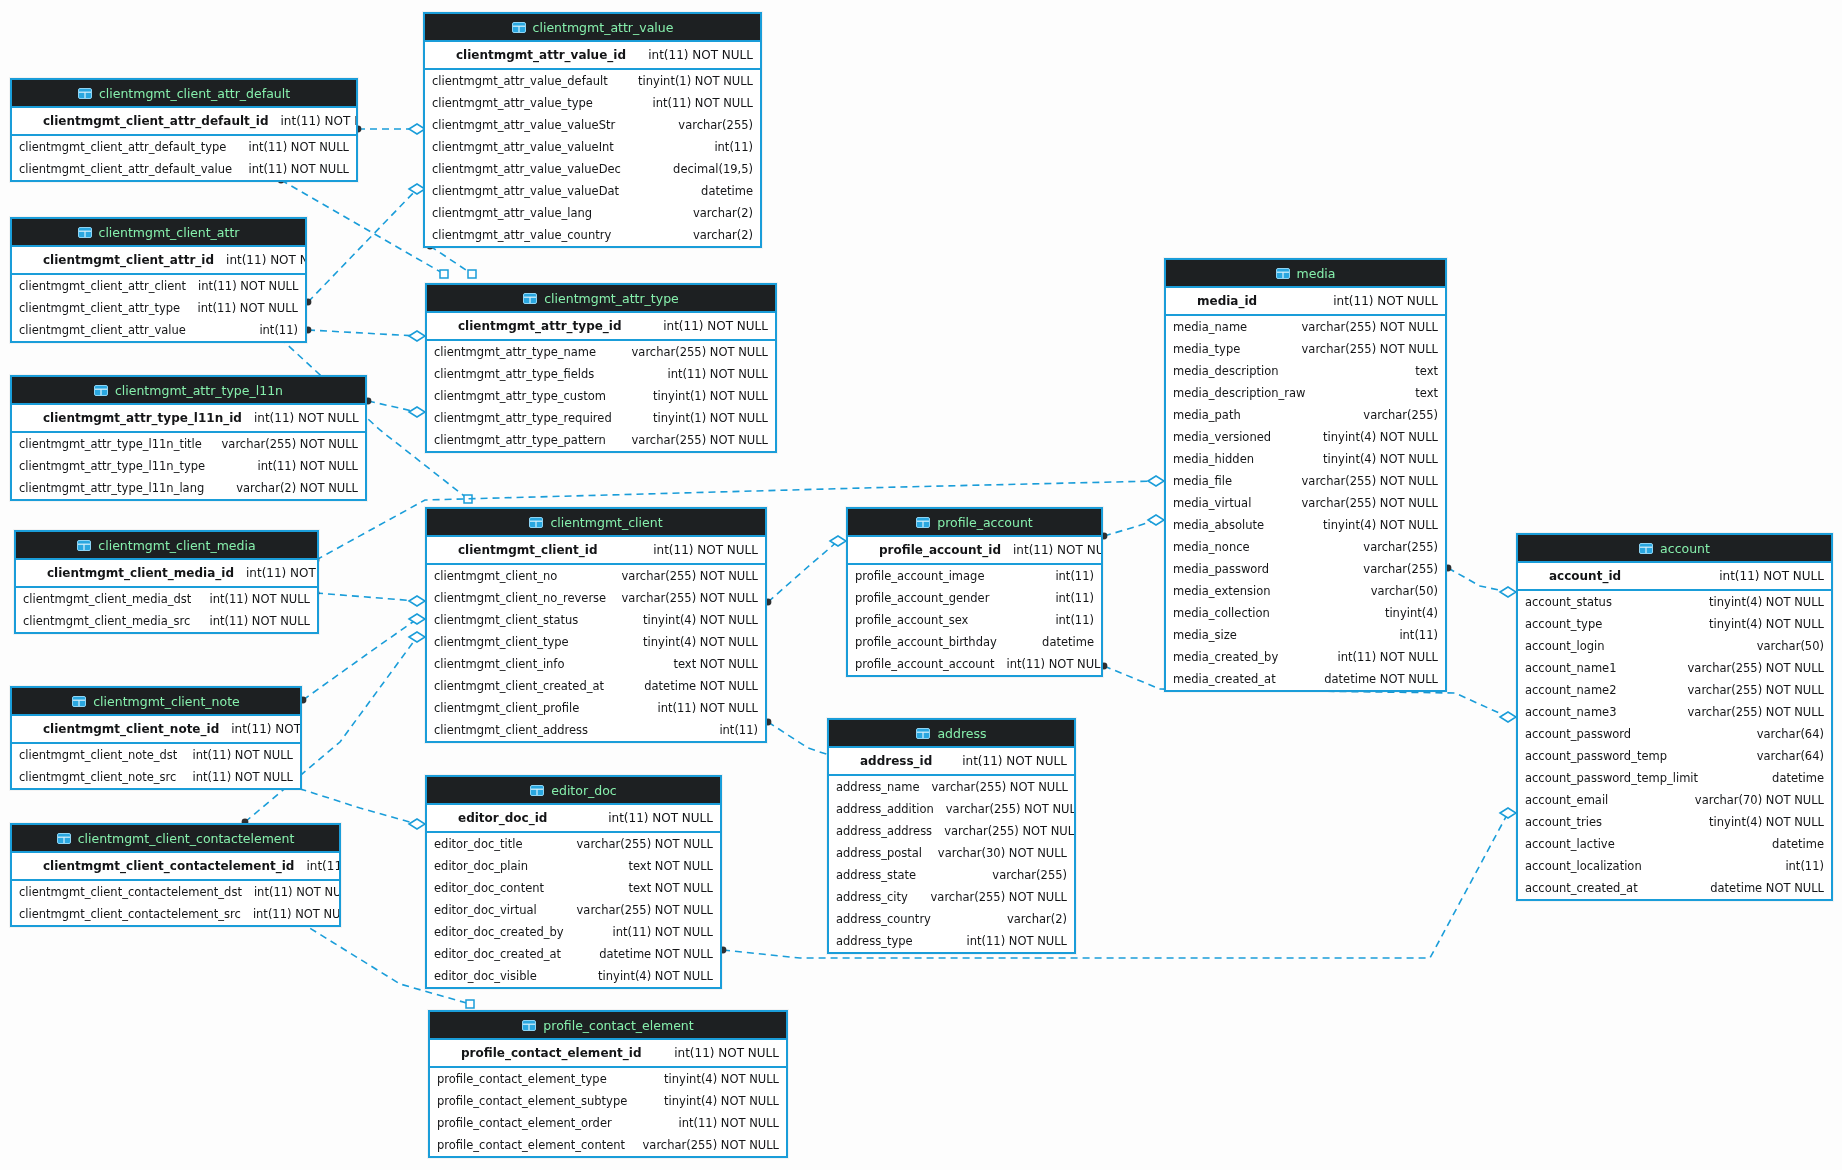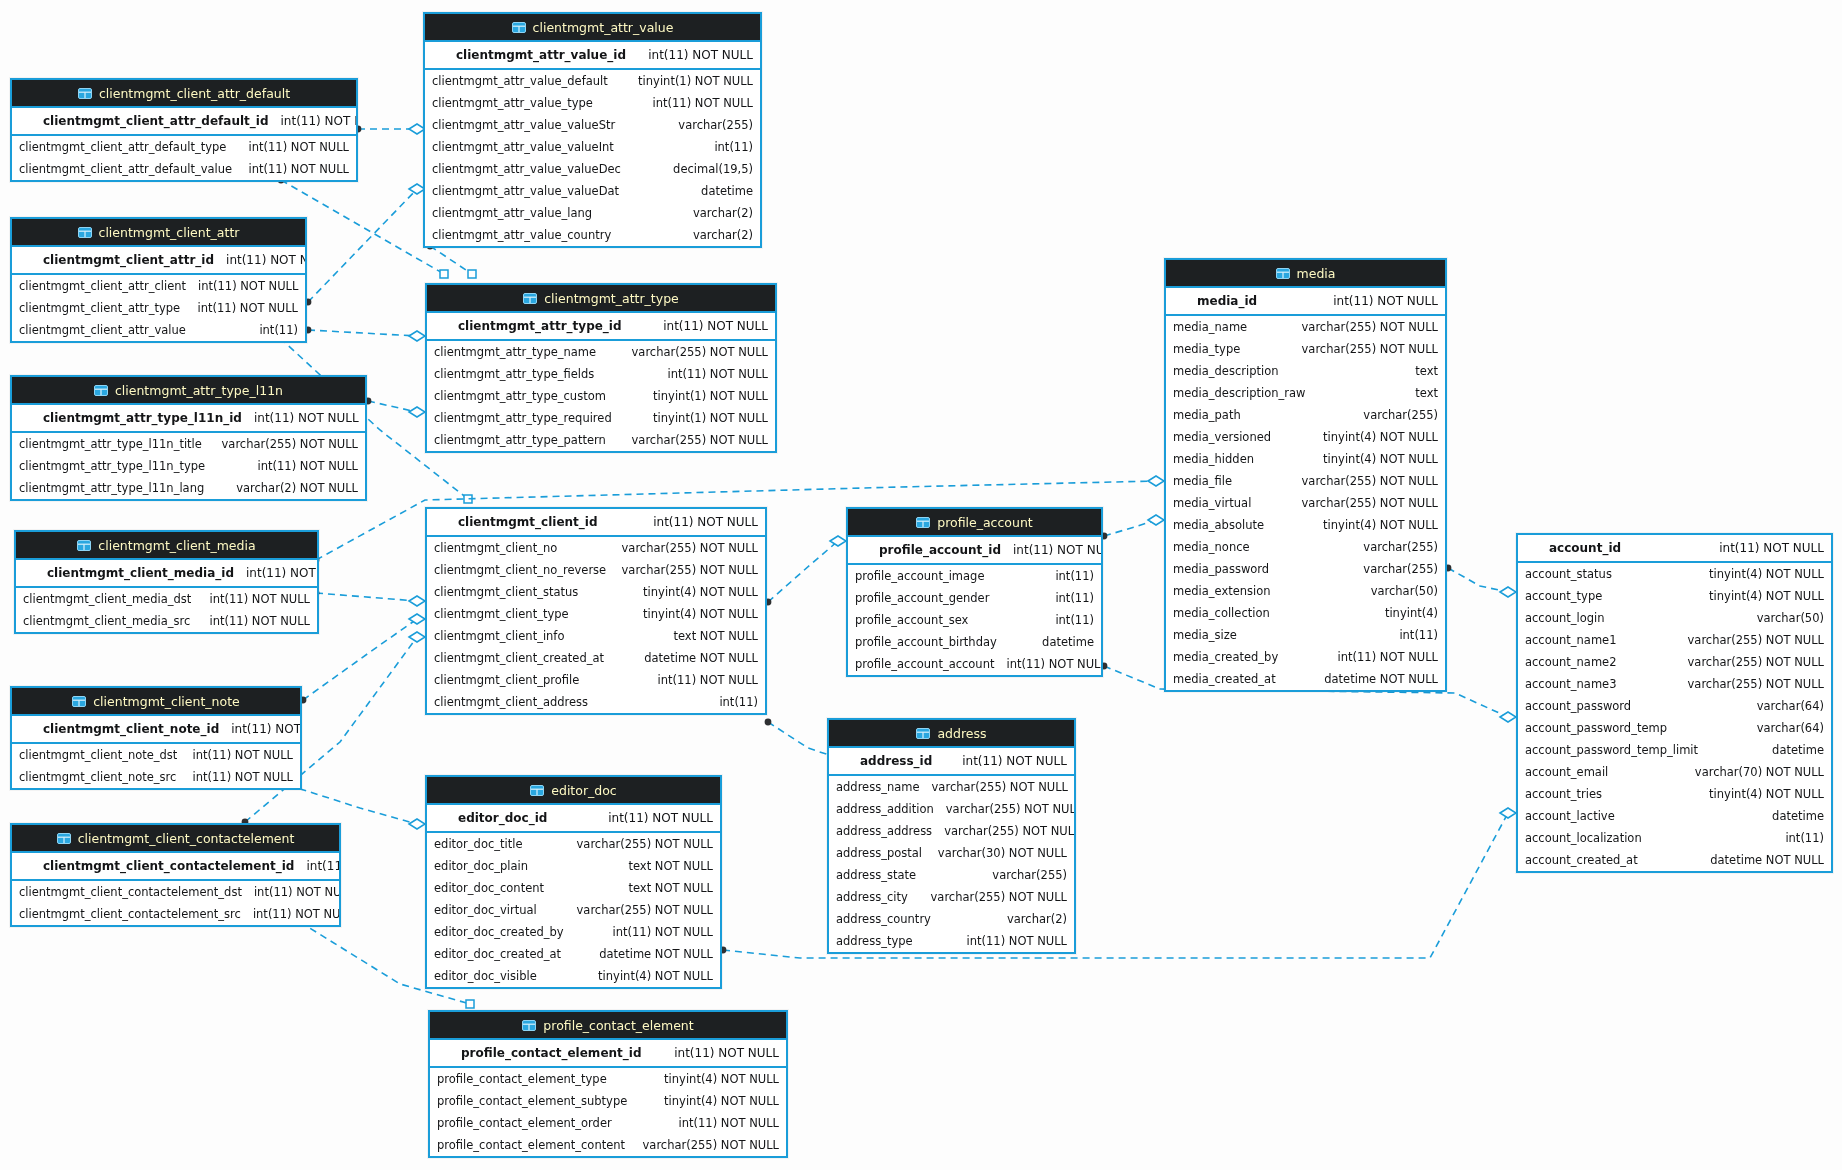--- a/index.html
+++ b/index.html
@@ -2,21 +2,21 @@
 <html><head>
 <meta charset="utf-8">
 <style>
   html,body{margin:0;padding:0;background:#fdfdfd;font-family:"DejaVu Sans","Liberation Sans",sans-serif;}
   #canvas{position:relative;width:1842px;height:1170px;background:#fdfdfd;overflow:hidden;}
   #wires{position:absolute;left:0;top:0;width:1842px;height:1170px;}
   .wire{fill:none;stroke:#1a9dd9;stroke-width:1.6;stroke-dasharray:7 5;}
   .dot{fill:#2e3032;stroke:none;}
   .endmark{fill:#ffffff;stroke:#1a9dd9;stroke-width:1.5;}
   .tbl{position:absolute;border:2px solid #1a9dd9;background:#ffffff;box-sizing:border-box;box-shadow:0 0 0 1px rgba(0,0,0,0.04);}
-  .tbl-h{height:26px;background:#1d2022;color:#fef9c3;display:flex;align-items:center;justify-content:center;gap:7px;font-size:12.5px;border-bottom:2px solid #1a9dd9;white-space:nowrap;overflow:hidden;}
+  .tbl-h{height:26px;background:#1d2022;color:#86efac;display:flex;align-items:center;justify-content:center;gap:7px;font-size:12.5px;border-bottom:2px solid #1a9dd9;white-space:nowrap;overflow:hidden;}
   .ticon{width:14px;height:11px;flex:0 0 auto;}
   .frow{display:flex;justify-content:space-between;align-items:center;height:22px;padding:0 7px;font-size:11.5px;color:#141517;white-space:nowrap;overflow:hidden;background:#ffffff;}
   .frow.pk{height:26px;font-size:12px;border-bottom:2px solid #1a9dd9;padding-left:31px;}
   .frow.pk .fname{font-weight:700;}
   .ftype{margin-left:12px;text-align:right;}
 </style>
 </head>
 <body>
 
 <div id="canvas">
@@ -331,20 +331,28 @@
       <div class="frow">
         <span class="fname">clientmgmt_attr_type_required</span>
         <span class="ftype">tinyint(1) NOT NULL</span>
       </div>
       <div class="frow">
         <span class="fname">clientmgmt_attr_type_pattern</span>
         <span class="ftype">varchar(255) NOT NULL</span>
       </div>
     </div>
     <div class="tbl" style="left: 425px; top: 507px; width: 342px;">
+      <div class="tbl-h">
+        <svg class="ticon" viewBox="0 0 14 11">
+          <rect x="0.5" y="0.5" width="13" height="10" rx="1.5" fill="#2aa7e0" stroke="#8ed4f4" stroke-width="1"></rect>
+          <line x1="1" y1="4.2" x2="13" y2="4.2" stroke="#d8f1fc" stroke-width="1.2"></line>
+          <line x1="7" y1="4.2" x2="7" y2="10" stroke="#d8f1fc" stroke-width="1.2"></line>
+        </svg>
+        <span>clientmgmt_client</span>
+      </div>
       <div class="frow pk">
         <span class="fname">clientmgmt_client_id</span>
         <span class="ftype">int(11) NOT NULL</span>
       </div>
       <div class="frow">
         <span class="fname">clientmgmt_client_no</span>
         <span class="ftype">varchar(255) NOT NULL</span>
       </div>
       <div class="frow">
         <span class="fname">clientmgmt_client_no_reverse</span>
@@ -603,20 +611,28 @@
       <div class="frow">
         <span class="fname">media_created_by</span>
         <span class="ftype">int(11) NOT NULL</span>
       </div>
       <div class="frow">
         <span class="fname">media_created_at</span>
         <span class="ftype">datetime NOT NULL</span>
       </div>
     </div>
     <div class="tbl" style="left: 1516px; top: 533px; width: 317px;">
+      <div class="tbl-h">
+        <svg class="ticon" viewBox="0 0 14 11">
+          <rect x="0.5" y="0.5" width="13" height="10" rx="1.5" fill="#2aa7e0" stroke="#8ed4f4" stroke-width="1"></rect>
+          <line x1="1" y1="4.2" x2="13" y2="4.2" stroke="#d8f1fc" stroke-width="1.2"></line>
+          <line x1="7" y1="4.2" x2="7" y2="10" stroke="#d8f1fc" stroke-width="1.2"></line>
+        </svg>
+        <span>account</span>
+      </div>
       <div class="frow pk">
         <span class="fname">account_id</span>
         <span class="ftype">int(11) NOT NULL</span>
       </div>
       <div class="frow">
         <span class="fname">account_status</span>
         <span class="ftype">tinyint(4) NOT NULL</span>
       </div>
       <div class="frow">
         <span class="fname">account_type</span>

